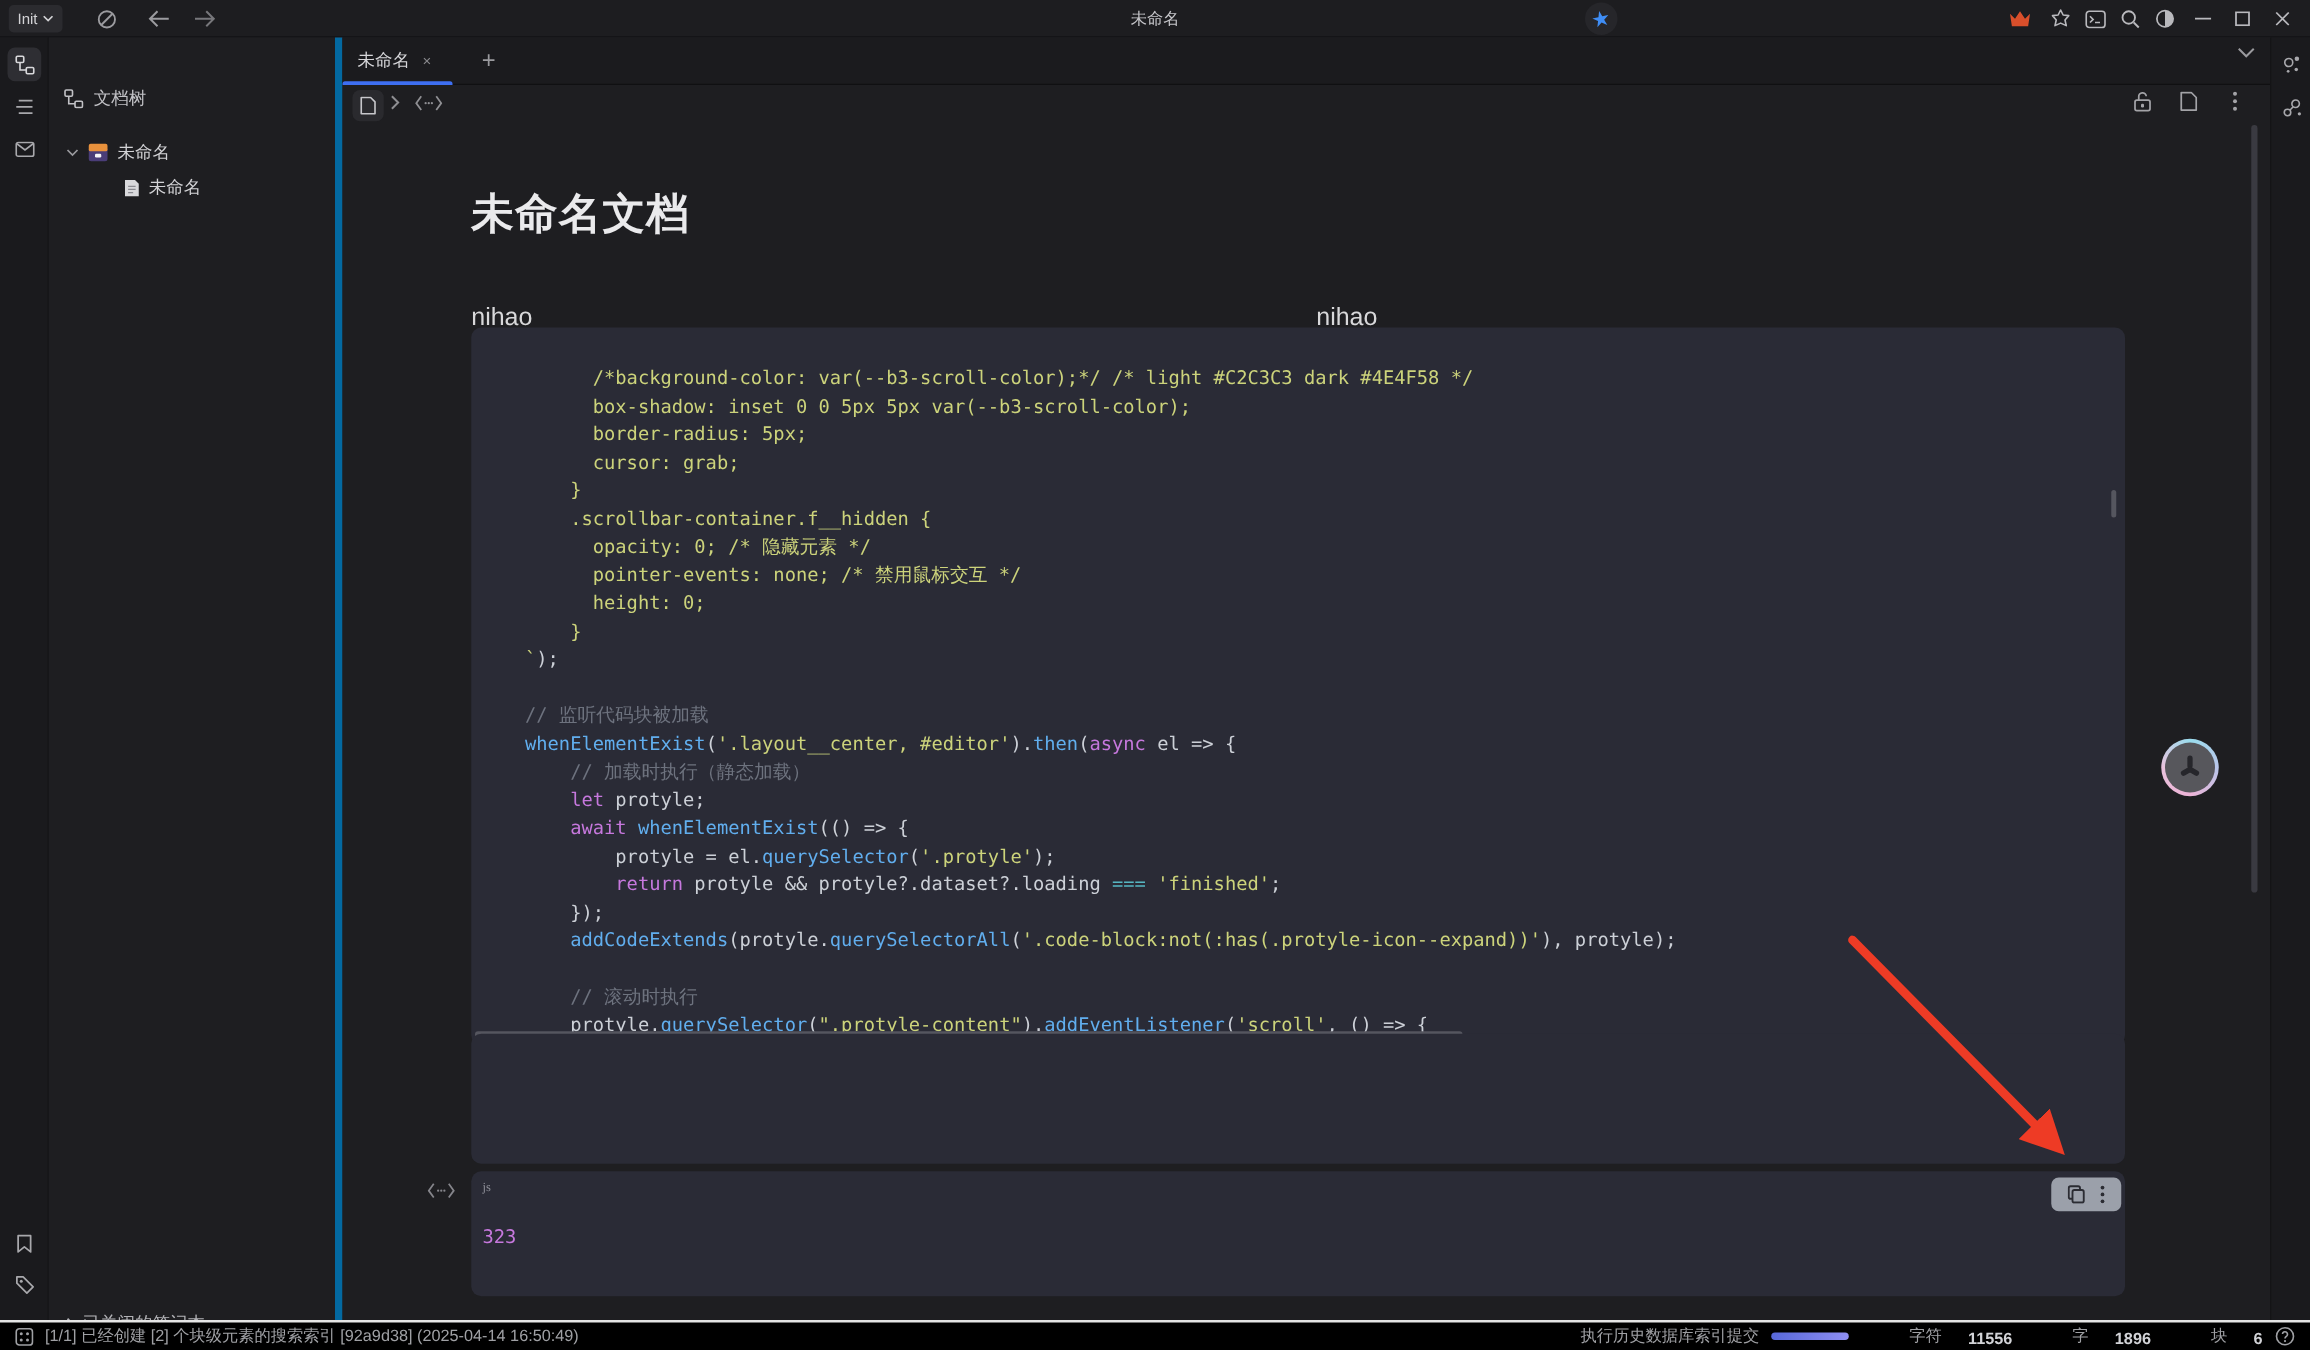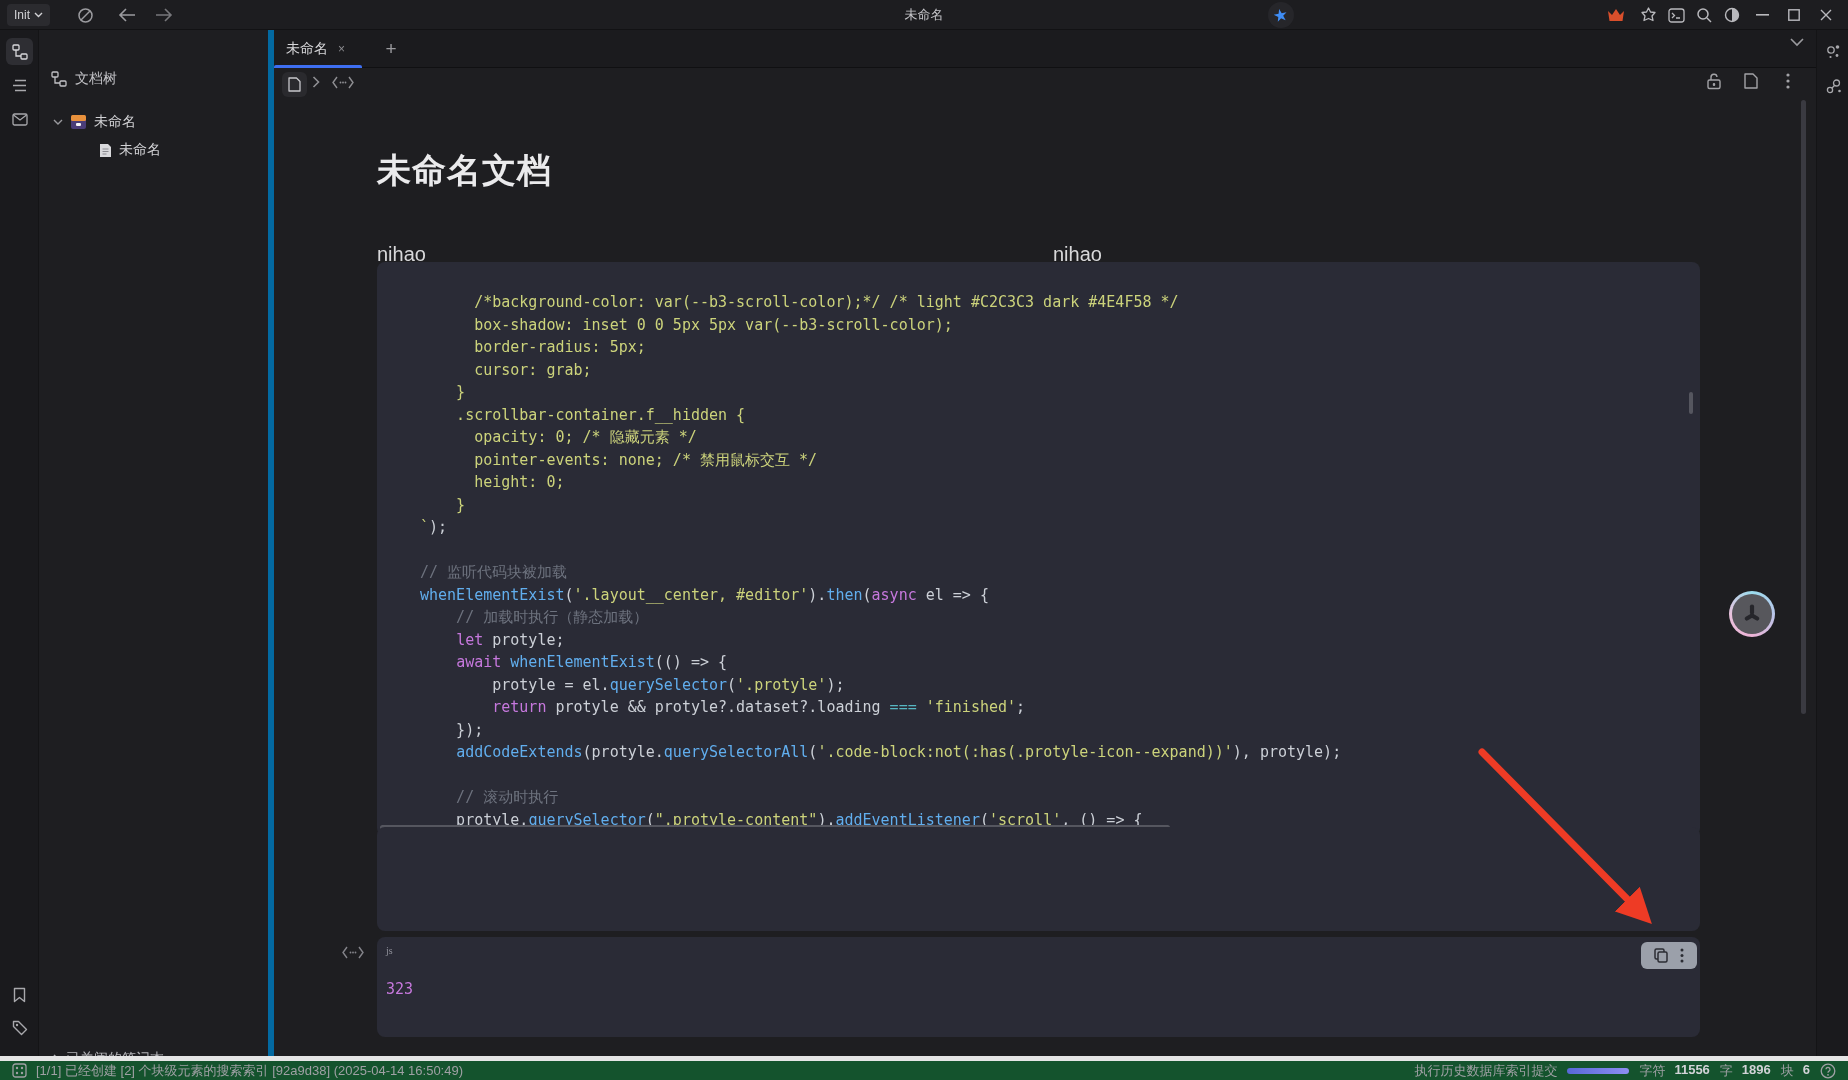--- a/index.html
+++ b/index.html
@@ -80,27 +80,27 @@
 
   #editor-vscroll { position:absolute; left:1527px; top:70px; width:5px; height:614px; background:#3a3a41; border-radius:3px; }
 
   
   #plugin-badge { position:absolute; left:1455px; top:561px; width:46px; height:46px; border-radius:50%;
     background:conic-gradient(#9adced, #b9c6ea, #edb3d6, #e9c2dd, #9adced); padding:3px; }
   #plugin-badge .inner { width:40px; height:40px; border-radius:50%; background:#57575c;
     display:flex; align-items:center; justify-content:center; }
 
   
-  #statusbar { left:0; top:1056px; width:1848px; height:24px; background:#14532d; border-top:5px solid #e5e5e5;
+  #statusbar { left:0; top:1056px; width:1848px; height:24px; background:#000000; border-top:2px solid #e5e5e5;
     display:flex; align-items:center; font-size:13px; color:#9fa0a4; }
   #status-left { display:flex; align-items:center; gap:9px; padding-left:12px; }
   #status-right { margin-left:auto; display:flex; align-items:center; gap:10px; padding-right:12px; }
   #progressbar { width:62px; height:6px; border-radius:3px; background:linear-gradient(90deg,#5868d8,#8e8ef2); }
   .stat-num { color:#d2d3d7; font-weight:bold; }
-  .stat-group { display:flex; align-items:flex-start; gap:9px; }
+  .stat-group { display:flex; align-items:flex-end; gap:21px;margin-left:38px; }
 
   #arrow-overlay { position:absolute; left:0; top:0; width:1848px; height:1080px; pointer-events:none; }
 
   svg { display:block; }
 </style>
 </head>
 <body>
 
 <div id="stage">
 

